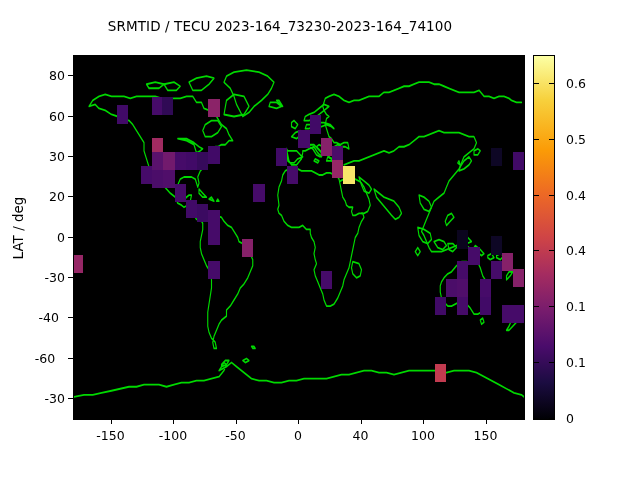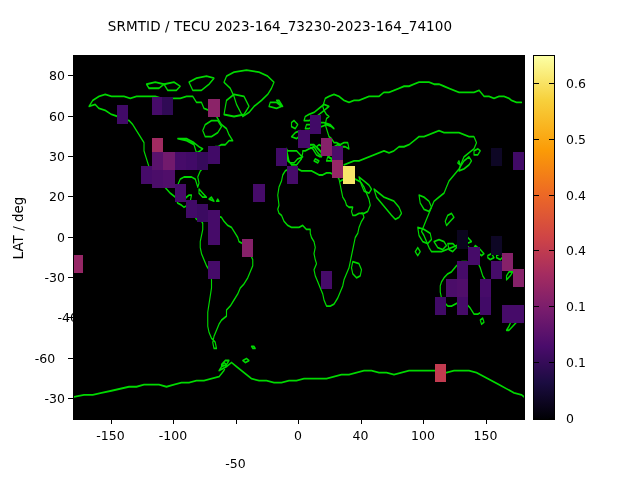--- a/index.html
+++ b/index.html
@@ -335,21 +335,21 @@
         </div>
     </div>
   </div>
 
   <div id="xticks-layer">
       <div class="tick-mark xtick-mark" style="left: 110.5px; top: 419px;"></div>
       <div class="xtick-label" style="left: 110.5px; top: 428px;">-150</div>
       <div class="tick-mark xtick-mark" style="left: 173px; top: 419px;"></div>
       <div class="xtick-label" style="left: 173px; top: 428px;">-100</div>
       <div class="tick-mark xtick-mark" style="left: 235.5px; top: 419px;"></div>
-      <div class="xtick-label" style="left: 235.5px; top: 428px; margin-top: 28px;">-50</div>
+      <div class="xtick-label" style="left: 235.5px; top: 428px;">-50</div>
       <div class="tick-mark xtick-mark" style="left: 298px; top: 419px;"></div>
       <div class="xtick-label" style="left: 298px; top: 428px;">0</div>
       <div class="tick-mark xtick-mark" style="left: 360.5px; top: 419px;"></div>
       <div class="xtick-label" style="left: 360.5px; top: 428px;">40</div>
       <div class="tick-mark xtick-mark" style="left: 423px; top: 419px;"></div>
       <div class="xtick-label" style="left: 423px; top: 428px;">100</div>
       <div class="tick-mark xtick-mark" style="left: 485.5px; top: 419px;"></div>
       <div class="xtick-label" style="left: 485.5px; top: 428px;">150</div>
     </div>
   <div id="yticks-layer">
@@ -359,21 +359,21 @@
       <div class="ytick-label" style="left: 25px; width: 40px; top: 115.5px;">60</div>
       <div class="tick-mark ytick-mark" style="left: 68px; top: 155.833px;"></div>
       <div class="ytick-label" style="left: 25px; width: 40px; top: 155.833px;">30</div>
       <div class="tick-mark ytick-mark" style="left: 68px; top: 196.167px;"></div>
       <div class="ytick-label" style="left: 25px; width: 40px; top: 196.167px;">20</div>
       <div class="tick-mark ytick-mark" style="left: 68px; top: 236.5px;"></div>
       <div class="ytick-label" style="left: 25px; width: 40px; top: 236.5px;">0</div>
       <div class="tick-mark ytick-mark" style="left: 68px; top: 276.833px;"></div>
       <div class="ytick-label" style="left: 25px; width: 40px; top: 276.833px;">-30</div>
       <div class="tick-mark ytick-mark" style="left: 68px; top: 317.167px;"></div>
-      <div class="ytick-label" style="left: 38px; width: 40px; top: 317.167px;">-40</div>
+      <div class="ytick-label" style="left: 19px; width: 40px; top: 317.167px;">-40</div>
       <div class="tick-mark ytick-mark" style="left: 68px; top: 357.5px;"></div>
       <div class="ytick-label" style="left: 25px; width: 40px; top: 357.5px; text-align: center;">-60</div>
       <div class="tick-mark ytick-mark" style="left: 68px; top: 397.833px;"></div>
       <div class="ytick-label" style="left: 25px; width: 40px; top: 397.833px;">-30</div>
     </div>
 
   <div id="yaxis-label">LAT / deg</div>
 
   <div id="colorbar-frame">
     <div id="colorbar-gradient"></div>

